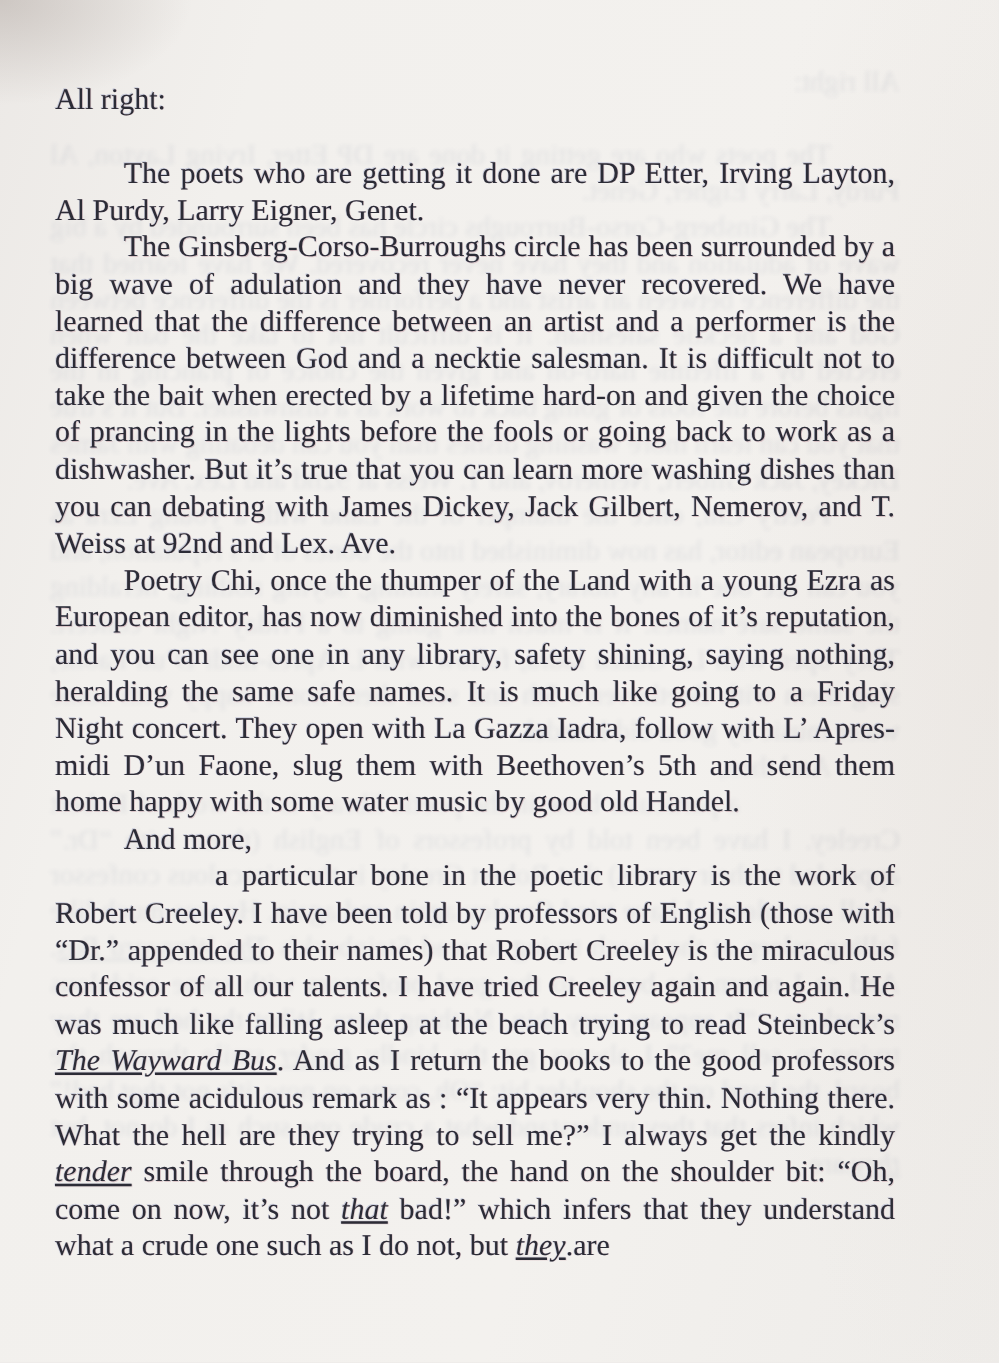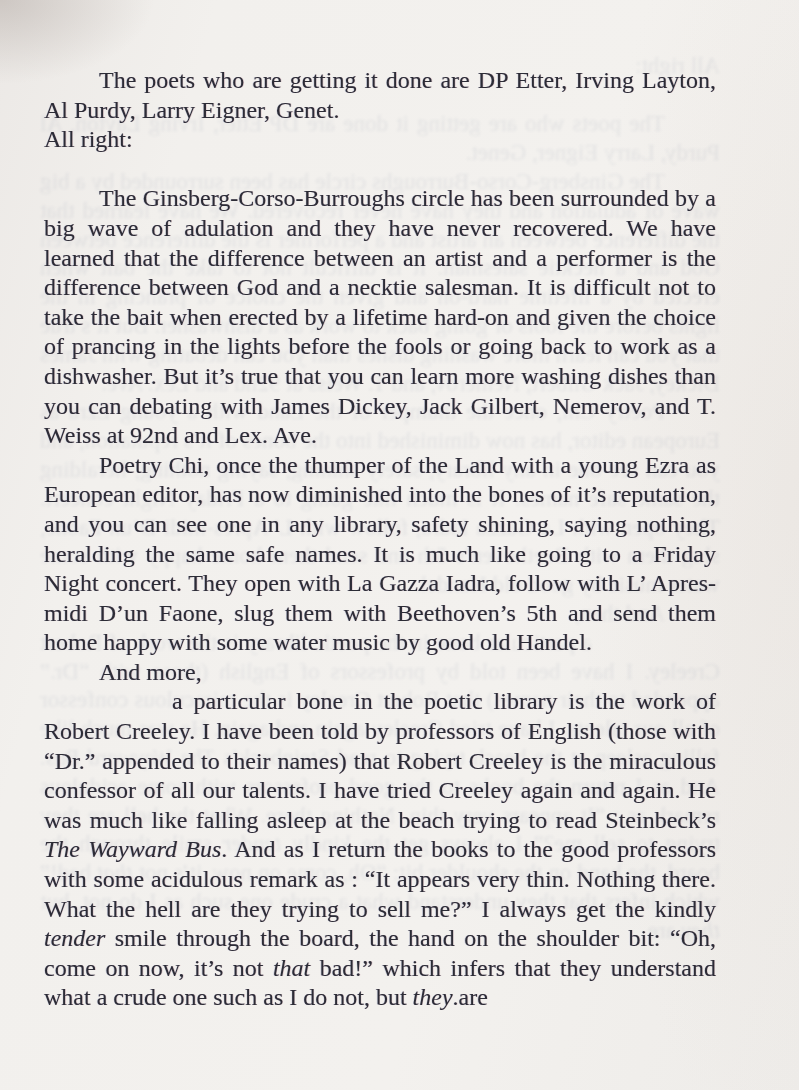--- a/index.html
+++ b/index.html
@@ -43,35 +43,35 @@
     filter:blur(1.6px);
     opacity:.085;
     pointer-events:none;
     user-select:none;
   }
   .para{margin:0;}
   .indent-none{text-indent:0;}
   .indent-first-line{text-indent:55px;}
   .indent-deep{text-indent:128px;}
   .gap-after{margin-bottom:29.6px;}
-  .em{font-style:italic;}
+  .em{font-style:italic;text-decoration:underline;}
 </style>
 </head>
 <body>
 
 <div class="paper">
   <div class="ghost-layer">
       <p class="para indent-none gap-after"><span>All right:</span></p>
       <p class="para indent-first-line"><span>The poets who are getting it done are DP Etter, Irving Layton, Al Purdy, Larry Eigner, Genet.</span></p>
       <p class="para indent-first-line"><span>The Ginsberg-Corso-Burroughs circle has been surrounded by a big wave of adulation and they have never recovered. We have learned that the difference between an artist and a performer is the difference between God and a necktie salesman. It is difficult not to take the bait when erected by a lifetime hard-on and given the choice of prancing in the lights before the fools or going back to work as a dishwasher. But it’s true that you can learn more washing dishes than you can debating with James Dickey, Jack Gilbert, Nemerov, and T. Weiss at 92nd and Lex. Ave.</span></p>
       <p class="para indent-first-line"><span>Poetry Chi, once the thumper of the Land with a young Ezra as European editor, has now diminished into the bones of it’s reputation, and you can see one in any library, safety shining, saying nothing, heralding the same safe names. It is much like going to a Friday Night concert. They open with La Gazza Iadra, follow with L’ Apres-midi D’un Faone, slug them with Beethoven’s 5th and send them home happy with some water music by good old Handel.</span></p>
       <p class="para indent-first-line"><span>And then,</span></p>
       <p class="para indent-deep"><span>a particular bone in the poetic library is the work of Robert Creeley. I have been told by professors of English (those with “Dr.” appended to their names) that Robert Creeley is the miraculous confessor of all our talents. I have tried Creeley again and again. He was much like falling asleep at the beach trying to read Steinbeck’s </span><span class="em">The Wayward Bus</span><span>. And as I return the books to the good professors with some acidulous remark as : “It appears very thin. Nothing there. What the hell are they trying to sell me?” I always get the kindly </span><span class="em">tender</span><span> smile through the board, the hand on the shoulder bit: “Oh, come on now, it’s not </span><span class="em">that</span><span> bad!” which infers that they understand what a crude one such as I do not, but </span><span class="em">they</span><span>.are</span></p>
     </div>
   <div class="text-layer">
+      <p class="para indent-none gap-after"><span>All right:</span></p>
       <p class="para indent-first-line"><span>The poets who are getting it done are DP Etter, Irving Layton, Al Purdy, Larry Eigner, Genet.</span></p>
-      <p class="para indent-none gap-after"><span>All right:</span></p>
       <p class="para indent-first-line"><span>The Ginsberg-Corso-Burroughs circle has been surrounded by a big wave of adulation and they have never recovered. We have learned that the difference between an artist and a performer is the difference between God and a necktie salesman. It is difficult not to take the bait when erected by a lifetime hard-on and given the choice of prancing in the lights before the fools or going back to work as a dishwasher. But it’s true that you can learn more washing dishes than you can debating with James Dickey, Jack Gilbert, Nemerov, and T. Weiss at 92nd and Lex. Ave.</span></p>
       <p class="para indent-first-line"><span>Poetry Chi, once the thumper of the Land with a young Ezra as European editor, has now diminished into the bones of it’s reputation, and you can see one in any library, safety shining, saying nothing, heralding the same safe names. It is much like going to a Friday Night concert. They open with La Gazza Iadra, follow with L’ Apres-midi D’un Faone, slug them with Beethoven’s 5th and send them home happy with some water music by good old Handel.</span></p>
       <p class="para indent-first-line"><span>And more,</span></p>
       <p class="para indent-deep"><span>a particular bone in the poetic library is the work of Robert Creeley. I have been told by professors of English (those with “Dr.” appended to their names) that Robert Creeley is the miraculous confessor of all our talents. I have tried Creeley again and again. He was much like falling asleep at the beach trying to read Steinbeck’s </span><span class="em">The Wayward Bus</span><span>. And as I return the books to the good professors with some acidulous remark as : “It appears very thin. Nothing there. What the hell are they trying to sell me?” I always get the kindly </span><span class="em">tender</span><span> smile through the board, the hand on the shoulder bit: “Oh, come on now, it’s not </span><span class="em">that</span><span> bad!” which infers that they understand what a crude one such as I do not, but </span><span class="em">they</span><span>.are</span></p>
     </div>
 </div>
 
 </body></html>

